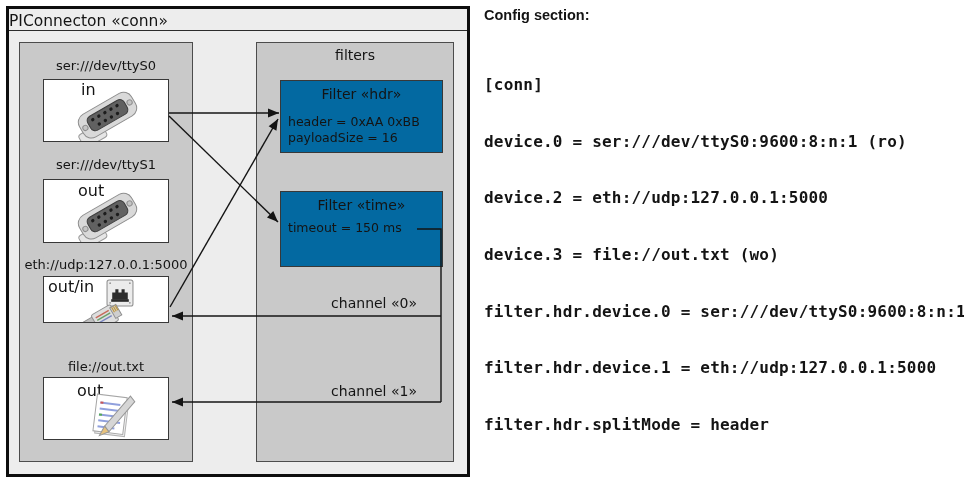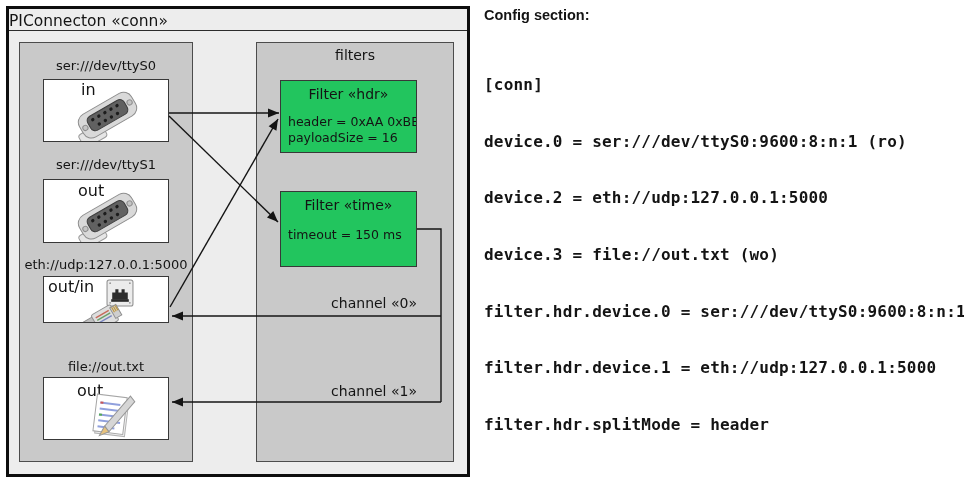--- a/index.html
+++ b/index.html
@@ -29,21 +29,21 @@
 
   .dev-label{left:0;right:0;text-align:center;font-size:13px;white-space:nowrap;}
   .dev-box{
     left:23px;width:126px;background:#ffffff;border:1.5px solid #383838;
     box-sizing:border-box;overflow:hidden;
   }
   .dir-label{font-size:16px;line-height:17px;}
 
   #filters-title{left:0;right:0;top:4px;text-align:center;font-size:14px;}
   .filter-box{
-    left:23px;width:137px;background:#22c55e;border:1.5px solid #383838;
+    left:23px;width:163px;background:#0369a1;border:1.5px solid #383838;
     box-sizing:border-box;overflow:hidden;
   }
   .filter-title{text-align:center;margin-top:4px;font-size:14px;line-height:18px;}
   .filter-props{margin:11px 0 0 7px;font-size:12.5px;line-height:16px;white-space:nowrap;}
   .channel-label{right:36px;font-size:14px;text-align:right;white-space:nowrap;}
 
   #wires{left:0;top:0;z-index:5;pointer-events:none;}
   .wire{stroke:#141414;stroke-width:1.4;fill:none;}
 
   
@@ -177,21 +177,21 @@
     <div class="abs filter-box" style="top:37px;height:73px">
       <div class="filter-title">Filter «hdr»</div>
       <div class="filter-props">
         <div>header = 0xAA 0xBB</div>
         <div>payloadSize = 16</div>
       </div>
     </div>
 
     <div class="abs filter-box" style="top:148px;height:76px">
       <div class="filter-title">Filter «time»</div>
-      <div class="filter-props" style="margin-top:13px">
+      <div class="filter-props" style="margin-top:6px">
         <div>timeout = 150 ms</div>
       </div>
     </div>
 
     <div class="abs channel-label" style="top:252px">channel «0»</div>
     <div class="abs channel-label" style="top:340px">channel «1»</div>
   </div>
 </div>
 
 <svg id="wires" class="abs" width="480" height="484" viewBox="0 0 480 484">

